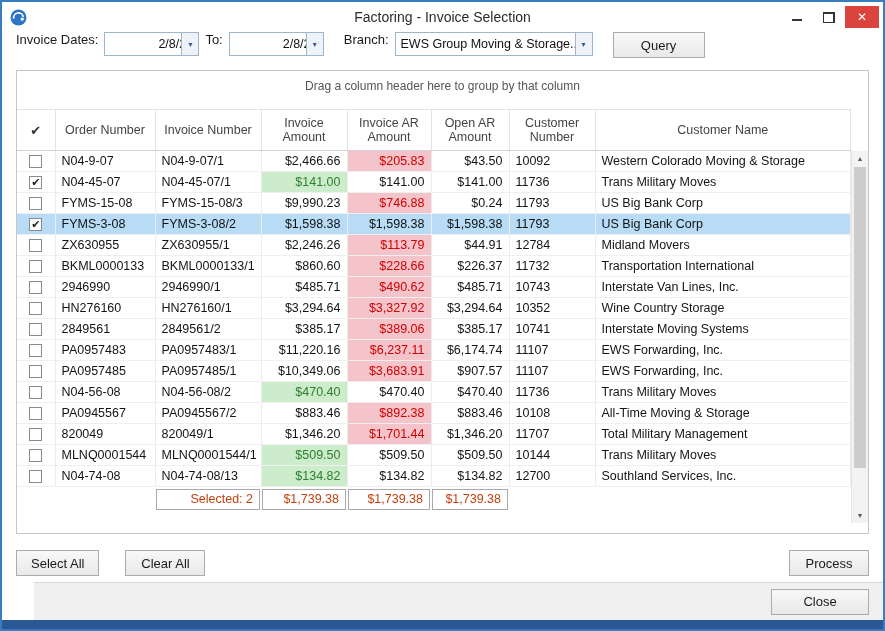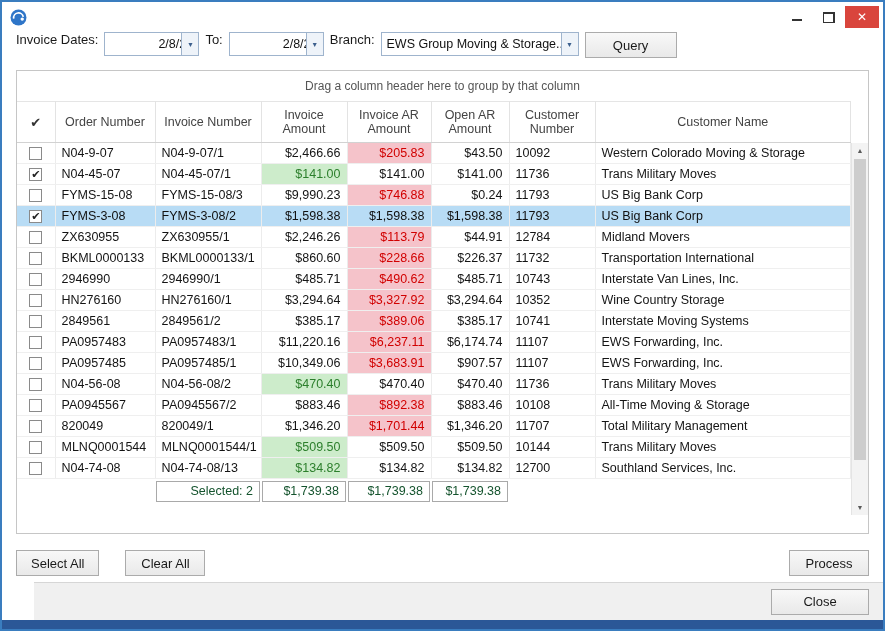--- a/index.html
+++ b/index.html
@@ -47,38 +47,39 @@
     height: 24px; border: 1px solid #9fb4cd; background: #fff;
   }
   .date-box { width: 95px; padding-left: 48px; }
   .combo-box { width: 198px; }
   .field-val { flex: 1; display: flex; align-items: center; padding: 0 5px; font-size: 12.5px; color: #111; white-space: nowrap; overflow: hidden; }
   .dd-btn {
     flex: 0 0 17px; display: flex; align-items: center; justify-content: center;
     border-left: 1px solid #9fb4cd; background: #eef3f9;
     font-size: 7px; color: #3c5f8d;
   }
-  .lbl-branch, .btn-query { }
+  .lbl-branch, .btn-query { margin-left: 14px; }
   .btn {
     height: 26px; min-width: 80px; padding: 0 14px;
     display: inline-flex; align-items: center; justify-content: center;
     background: linear-gradient(#f8f8f8, #e9e9e9);
     border: 1px solid #ababab;
     font-size: 13px; color: #1a1a1a;
   }
   .btn-query { min-width: 92px; }
 
   
   .grid {
     flex: 1;
     margin: 2px 14px 10px;
     border: 1px solid #c6c6c6;
     display: flex; flex-direction: column;
     overflow: hidden;
     background: #fff;
+    gap: 8px;
   }
   .group-hint {
     flex: 0 0 30px;
     display: flex; align-items: center; justify-content: center;
     font-size: 12px; color: #555;
   }
   .grid-body { position: relative; flex: 1; overflow: hidden; }
 
   table { border-collapse: collapse; table-layout: fixed; width: calc(100% - 17px); }
   thead th {
@@ -104,21 +105,21 @@
     display: inline-block; width: 13px; height: 13px;
     border: 1px solid #8a8a8a; background: #fff;
     font-size: 11px; line-height: 11px; color: #222; text-align: center;
     vertical-align: middle;
   }
   .hdr-check { font-size: 13px; color: #333; }
 
   tfoot td { padding: 2px 1px; border: none; border-top: 1px solid #e2e2e2; height: 25px; vertical-align: middle; }
   .sum-box {
     border: 1px solid #a9a9a9; background: #fff;
-    font-size: 12.5px; color: #14532d; text-align: right;
+    font-size: 12.5px; color: #c2410c; text-align: right;
     padding: 2px 6px; height: 21px; line-height: 15px;
     white-space: nowrap; overflow: hidden;
   }
 
   
   .vscroll {
     position: absolute; right: 0; top: 42px;
     width: 17px; height: 372px;
     background: #f3f3f3; border-left: 1px solid #e4e4e4;
     display: flex; flex-direction: column;
@@ -151,20 +152,21 @@
 <body>
 
 <div class="window">
 
   <div class="titlebar">
     <svg class="app-icon" viewBox="0 0 16 16">
       <circle cx="8" cy="8" r="7.5" fill="#2e75c8"></circle>
       <path d="M3.5 9 a4.5 4.5 0 0 1 9 -1.5" stroke="#ffffff" stroke-width="1.6" fill="none"></path>
       <circle cx="11.5" cy="9.5" r="1.6" fill="#ffffff"></circle>
     </svg>
+    <div class="titlebar-title">Factoring - Invoice Selection</div>
     <div class="win-controls">
       <div class="win-btn">
           <span class="icon-min"></span>
         </div>
       <div class="win-btn">
           <span class="icon-restore"></span>
         </div>
       <div class="win-btn win-btn-close">
           <span>✕</span>
         </div>

